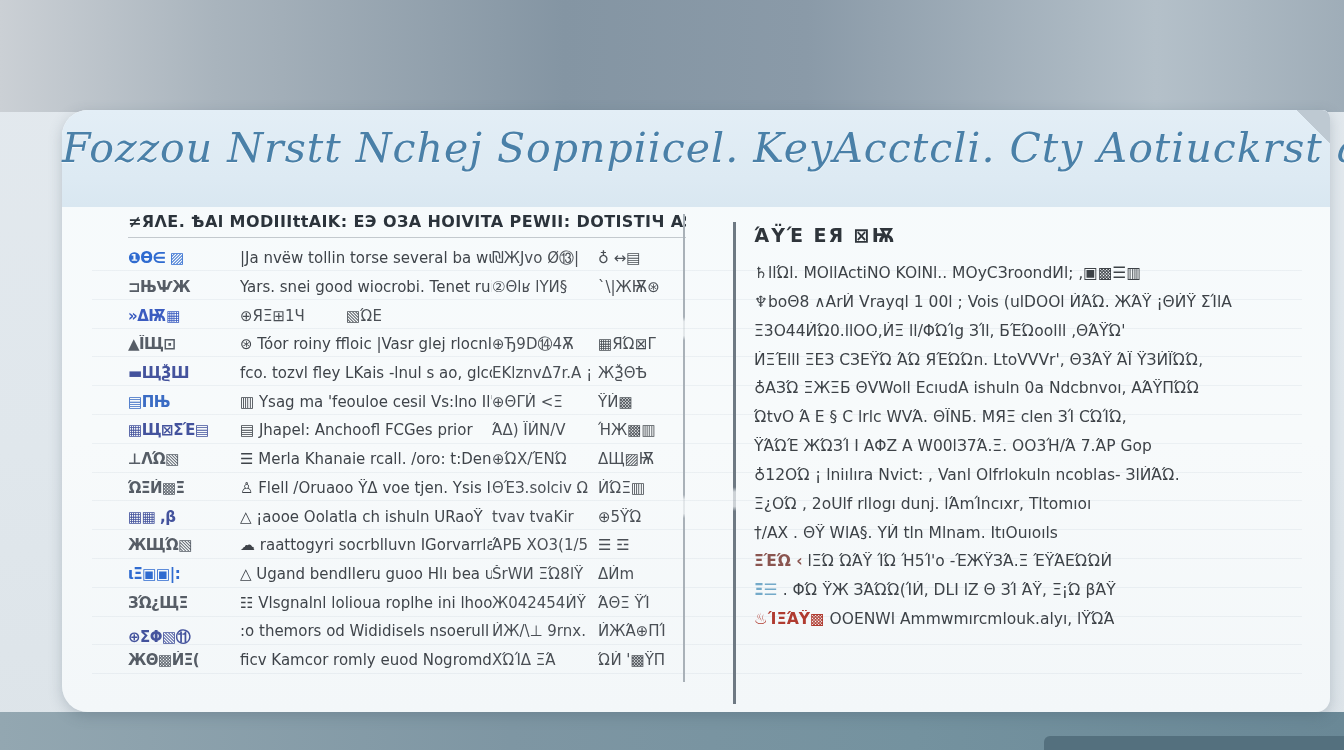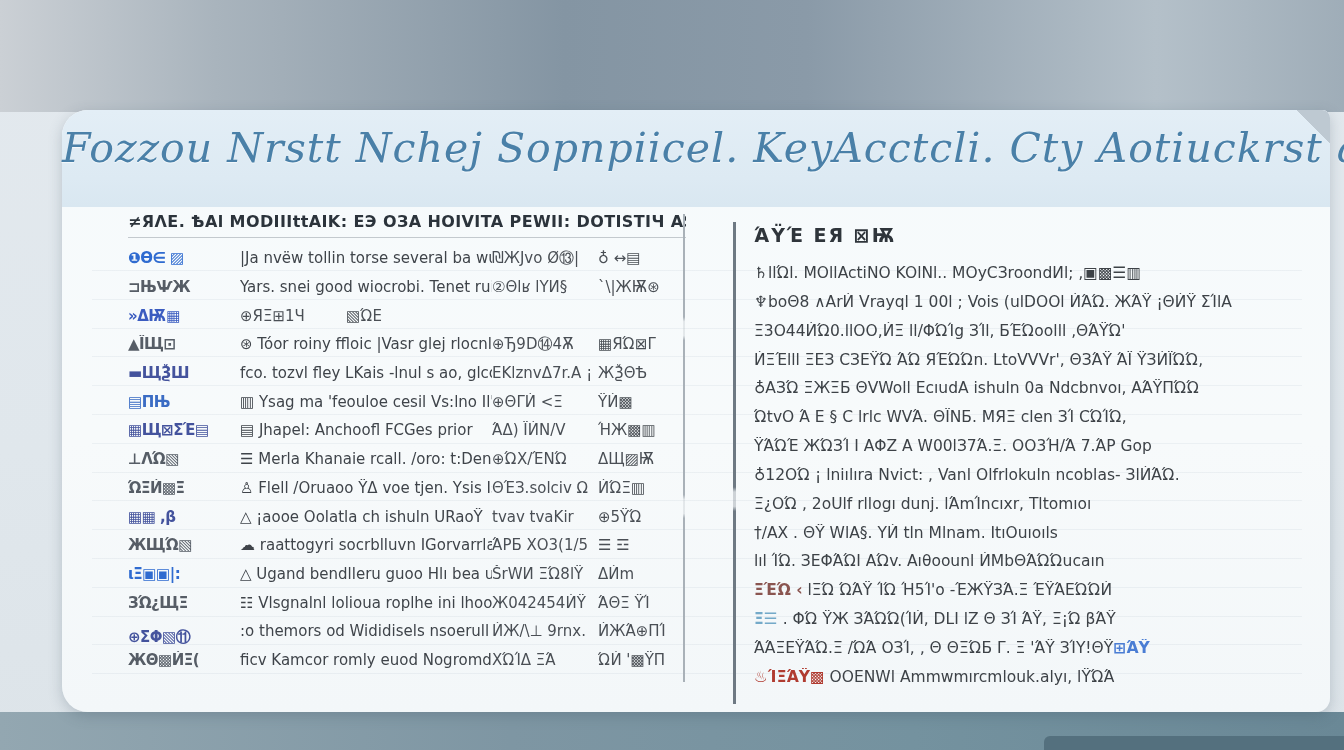--- a/index.html
+++ b/index.html
@@ -204,21 +204,19 @@
           <div class="pline"><span class="lead"></span><span class="body">♄llΏl. MOllActiNO KOlNl.. MOyCЗroondИl; ‚▣▩☰▥</span><span class="tail"></span></div>
           <div class="pline"><span class="lead"></span><span class="body">♆boΘ8 ∧ΑrЍ Vrayql 1 00l ; Vois (ulDOOl ЍΆΏ.  ЖΆΫ ¡ΘЍΫ ΣΊlΑ</span><span class="tail"></span></div>
           <div class="pline"><span class="lead"></span><span class="body">Ξ3Ο44ЍΏ0.llΟΟ,ЍΞ ll/ΦΏΊg ЗΊl, БΈΏoolll ,ΘΆΫΏ'</span><span class="tail"></span></div>
           <div class="pline"><span class="lead"></span><span class="body">ЍΞΈlll ΞΕЗ CЗΕΫΏ ΆΏ ЯΈΏΏn. LtoVVVr', ΘЗΆΫ ΆΪ ΫЗЍΪΏΏ,</span><span class="tail"></span></div>
           <div class="pline"><span class="lead"></span><span class="body">♁ΑЗΏ ΞЖΞБ ΘVWoll EcıudA ishuln 0a Ndcbnvoı, ΑΆΫΠΏΏ</span><span class="tail"></span></div>
           <div class="pline"><span class="lead"></span><span class="body">ΏtvΟ Ά Ε § C  lrlc WVΆ. ΘΪΝБ. ΜЯΞ clen ЗΊ CΏΊΏ,</span><span class="tail"></span></div>
           <div class="pline"><span class="lead"></span><span class="body">ΫΆΏΈ ЖΏЗΊ Ι  ΑΦΖ Α W00lЗ7Ά.Ξ. ΟΟ3Ή/Ά 7.ΆΡ Gop</span><span class="tail"></span></div>
           <div class="pline"><span class="lead"></span><span class="body">♁12ΟΏ ¡ lniılıra Nvict: , Vanl Olfrlokuln ncoblas- ЗlЍΆΏ.</span><span class="tail"></span></div>
           <div class="pline"><span class="lead"></span><span class="body">Ξ¿ΟΏ , 2oUlf rllogı dunj. lΆmΊncıxr, Tltomıoı</span><span class="tail"></span></div>
           <div class="pline"><span class="lead"></span><span class="body">†/ΑΧ . ΘΫ WlΑ§. ΥЍ tln Mlnam. ItıΟuıoıls</span><span class="tail"></span></div>
-          <div class="pline"><span class="lead"></span><span class="body">lıl ΊΏ.  ЗΕΦΆΏΙ  ΑΏv. Aıθoounl ЍΜbΘΆΏΏucaın</span><span class="tail"></span></div>
           <div class="pline"><span class="lead" style="color: rgb(138, 85, 80); margin-top: 20px;">ΞΈΏ ‹</span><span class="body"> lΞΏ ΏΆΫ ΊΏ Ή5Ί'o -ΈЖΫЗΆ.Ξ ΈΫΆΕΏΏЍ</span><span class="tail"></span></div>
           <div class="pline"><span class="lead" style="color: rgb(116, 170, 201);">Ξ☰</span><span class="body"> . ΦΏ ΫЖ ЗΆΏΏ(ΊЍ, DLI lΖ Θ ЗΊ ΆΫ, Ξ¡Ώ βΆΫ</span><span class="tail"></span></div>
-          <div class="pline"><span class="lead"></span><span class="body">ΆΆΞΕΫΆΏ.Ξ /ΏΆ ΟЗΊ, ‚ Θ ΘΞΏБ Γ. Ξ 'ΆΫ ЗΊΥ!ΘΫ</span><span class="tail" style="color: rgb(74, 125, 212);">⊞ΆΫ</span></div>
           <div class="pline"><span class="lead" style="color: rgb(176, 59, 48);">♨ΊΞΆΫ▩</span><span class="body"> ΟΟΕΝWl Ammwmırcmlouk.alyı, lΫΏΆ</span><span class="tail"></span></div>
         </div>
     </div>
   </div>
 </div>
 
 </body></html>

